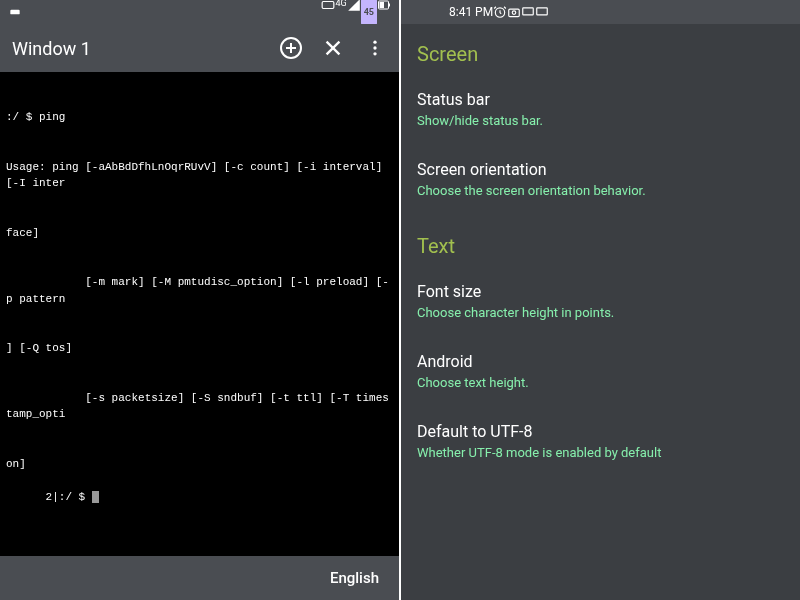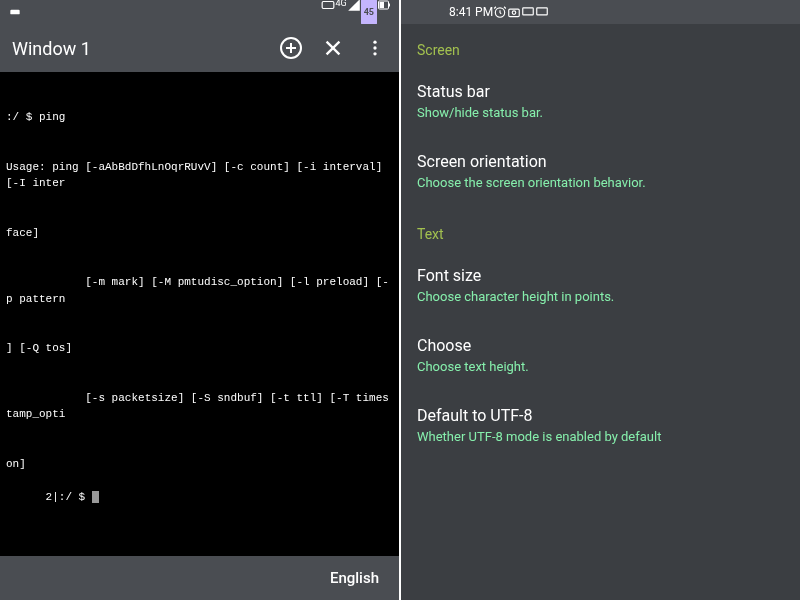--- a/index.html
+++ b/index.html
@@ -15,21 +15,21 @@
     .app-bar-title { font-size: 18px; font-weight: 400; flex: 1; }
     .app-bar-actions { display: flex; gap: 18px; align-items: center; }
     .icon-btn { width: 24px; height: 24px; display: inline-flex; align-items: center; justify-content: center; cursor: pointer; }
     .terminal { flex: 1; background: #000; color: #fff; font-family: 'Courier New', monospace; font-size: 11px; line-height: 1.5; padding: 4px 6px; white-space: pre-wrap; word-break: break-all; }
     .terminal-line { display: block; }
     .cursor { display: inline-block; width: 7px; height: 12px; background: #999; vertical-align: middle; }
     .bottom-bar { height: 44px; background: #4a4d52; display: flex; align-items: center; justify-content: flex-end; padding: 0 20px; color: #fff; font-size: 15px; font-weight: 500; }
     .prefs-title-bar { height: 52px; background: #4a4d52; display: flex; align-items: center; padding: 0 16px; }
     .prefs-title { color: #fff; font-size: 20px; font-weight: 400; }
     .prefs-body { flex: 1; background: #3b3e42; overflow: hidden; }
-    .section-header { color: #a2c04f; font-size: 14px; padding: 18px 16px 10px; font-weight: 400; }
+    .section-header { color: #a2c04f; font-size: 20px; padding: 18px 16px 10px; font-weight: 400; }
     .pref-item { padding: 14px 16px 16px; cursor: pointer; }
     .pref-item-title { color: #fff; font-size: 16px; margin-bottom: 4px; }
     .pref-item-sub { color: #86efac; font-size: 13px; line-height: 1.3; }
     .status-right-group { display: flex; gap: 0; align-items: flex-start; margin-left: 40px; }
     .battery-badge { background: #c4b5fd; color: #4a4d52; border-radius: 3px; padding: 0 3px; font-size: 9px; font-weight: bold; height: 28px; display: inline-flex; align-items: center; }
   </style>
 </head>
 <body>
 
 <div class="container">
@@ -151,21 +151,21 @@
         <div class="pref-item-sub">Choose the screen orientation behavior.</div>
       </div>
 
       <div class="section-header">Text</div>
 
       <div class="pref-item">
         <div class="pref-item-title">Font size</div>
         <div class="pref-item-sub">Choose character height in points.</div>
       </div>
       <div class="pref-item">
-        <div class="pref-item-title">Choose</div>
+        <div class="pref-item-title">Android</div>
         <div class="pref-item-sub">Choose text height.</div>
       </div>
       <div class="pref-item">
         <div class="pref-item-title">Default to UTF-8</div>
         <div class="pref-item-sub">Whether UTF-8 mode is enabled by default</div>
       </div>
     </div>
   </div>
 </div>
 

